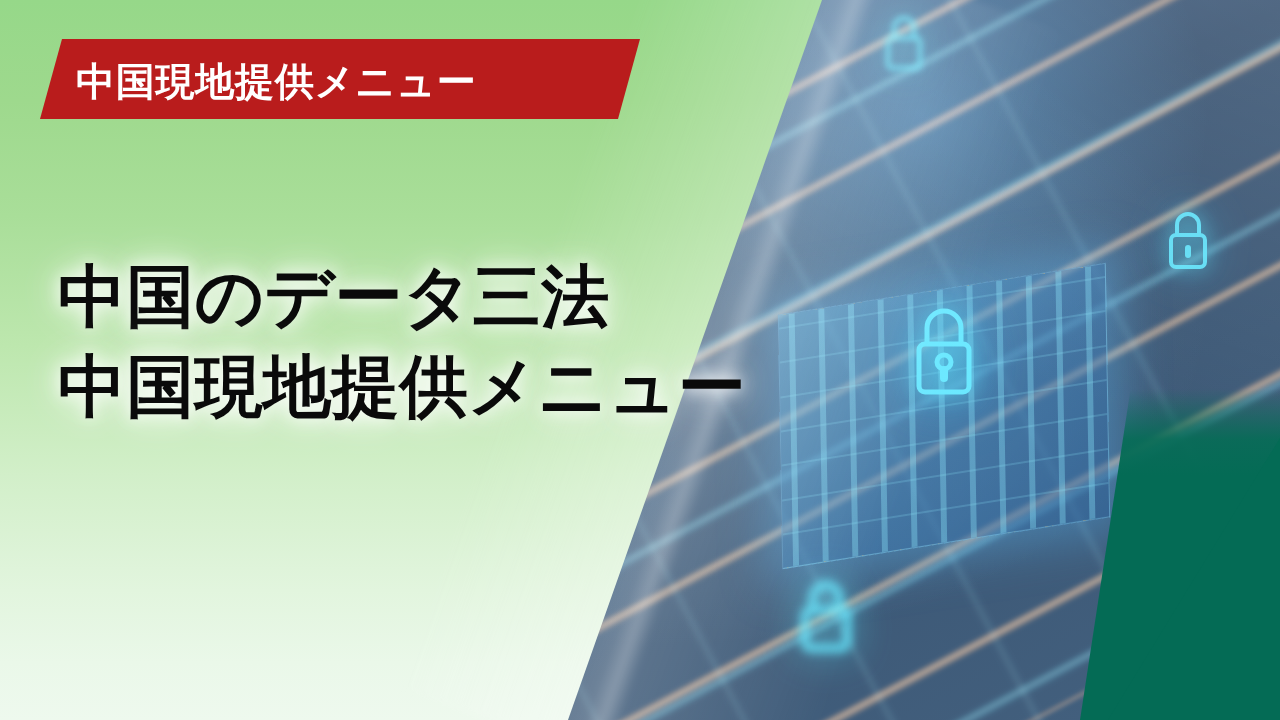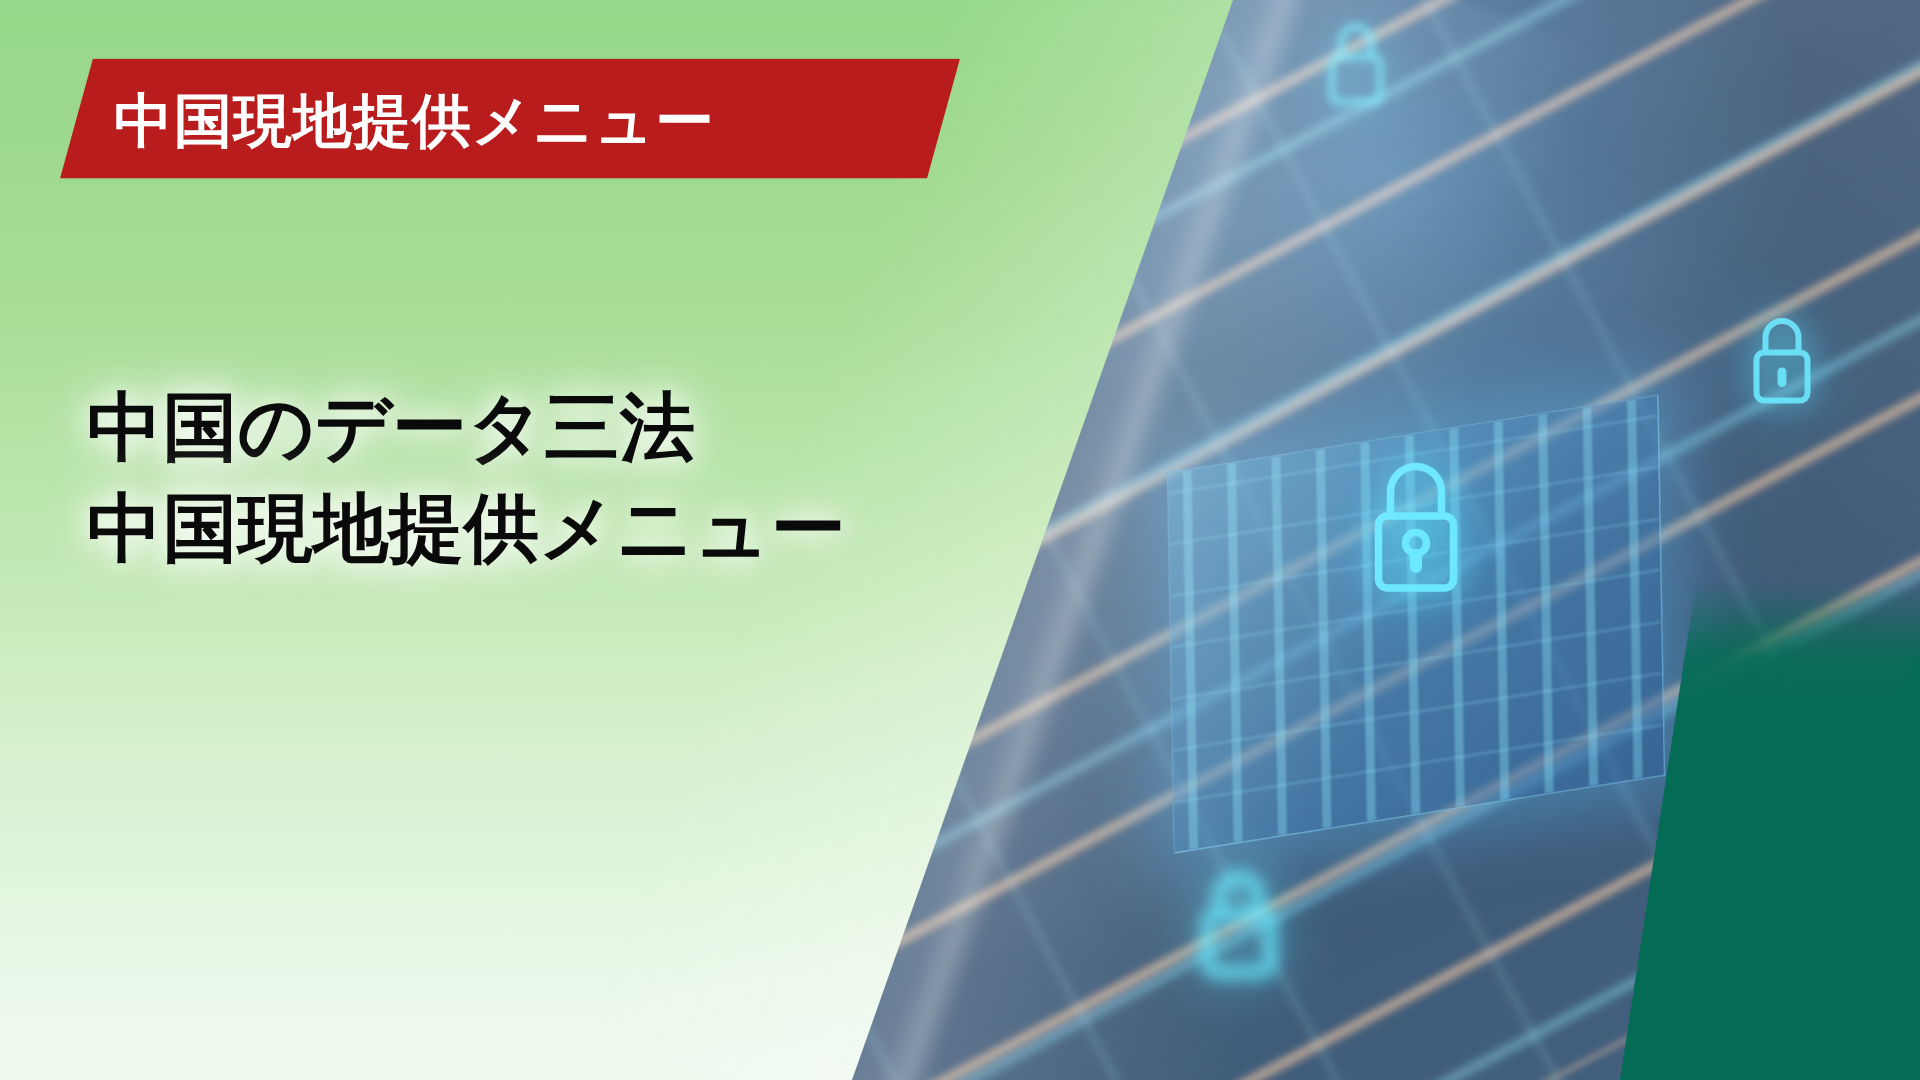--- a/index.html
+++ b/index.html
@@ -262,21 +262,21 @@
     white-space: nowrap;
   }
 
   
   .headline {
     position: absolute;
     left: 58px;
     top: 252px;
     width: 960px;
     color: #0a0a0a;
-    font-size: 50px;
+    font-size: 68px;
     font-weight: 700;
     line-height: 1.33;
     letter-spacing: .005em;
     text-shadow:
       0 0 16px rgba(255,255,255,.95),
       0 0 30px rgba(255,255,255,.85),
       0 0 46px rgba(255,255,255,.6);
     white-space: nowrap;
   }
   .headline .line { display: block; }

